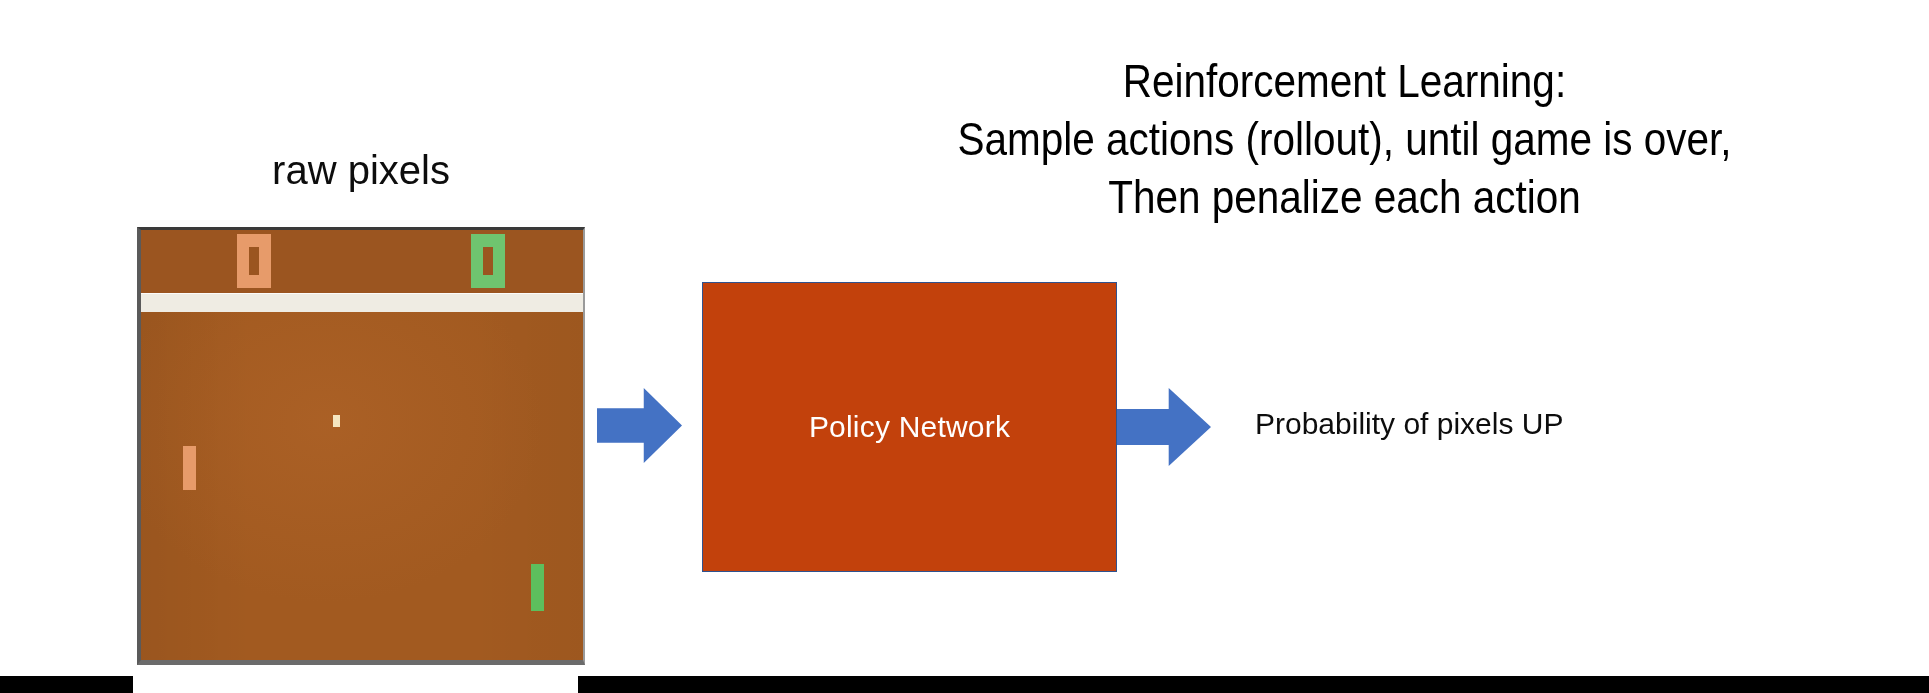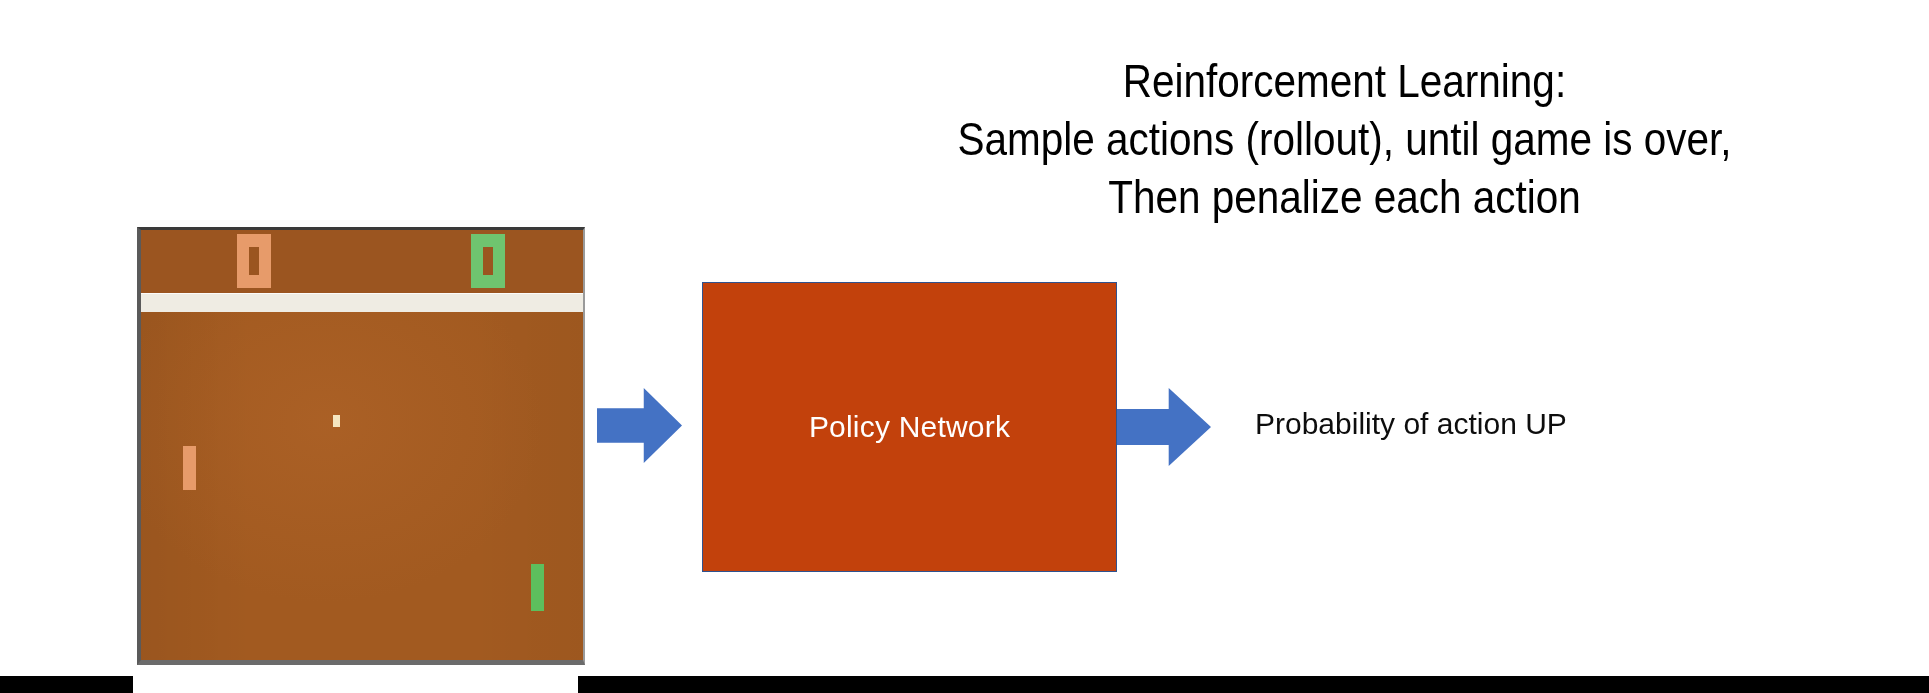--- a/index.html
+++ b/index.html
@@ -150,20 +150,21 @@
   #bottom-bar-right{
     position:absolute;left:578px;top:676px;width:1351px;height:17px;
     background:#000000;
   }
 </style>
 </head>
 <body>
 
 <div id="stage">
 
+  <div id="raw-pixels-label">raw pixels</div>
 
   <div id="pong-frame">
     <div id="pong-screen">
 
       <div id="pong-scoreband">
         <div id="score-left"></div>
         <div id="score-right"></div>
       </div>
 
       <div id="pong-divider"></div>
@@ -176,21 +177,21 @@
   </div>
 
   <div id="arrow-input" class="arrow"></div>
 
   <div id="policy-box">
     <span id="policy-box-label">Policy Network</span>
   </div>
 
   <div id="arrow-output" class="arrow"></div>
 
-  <div id="output-label">Probability of action UP</div>
+  <div id="output-label">Probability of pixels UP</div>
 
   <div id="heading-block">
     <span class="hline">Reinforcement Learning:</span>
     <span class="hline">Sample actions (rollout), until game is over,</span>
     <span class="hline">Then penalize each action</span>
   </div>
 
   <div id="bottom-bar-left"></div>
   <div id="bottom-bar-right"></div>
 

